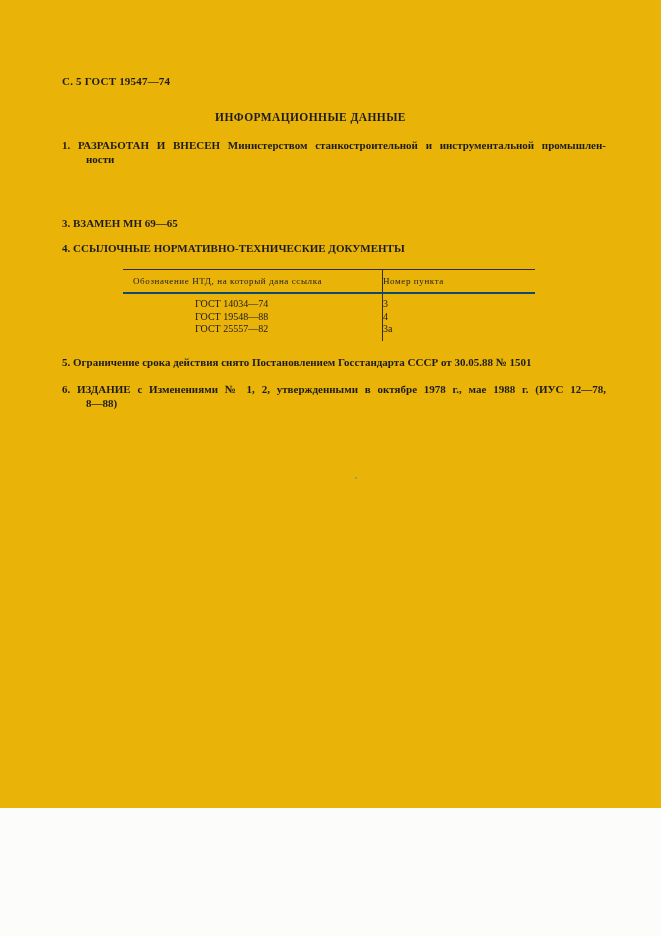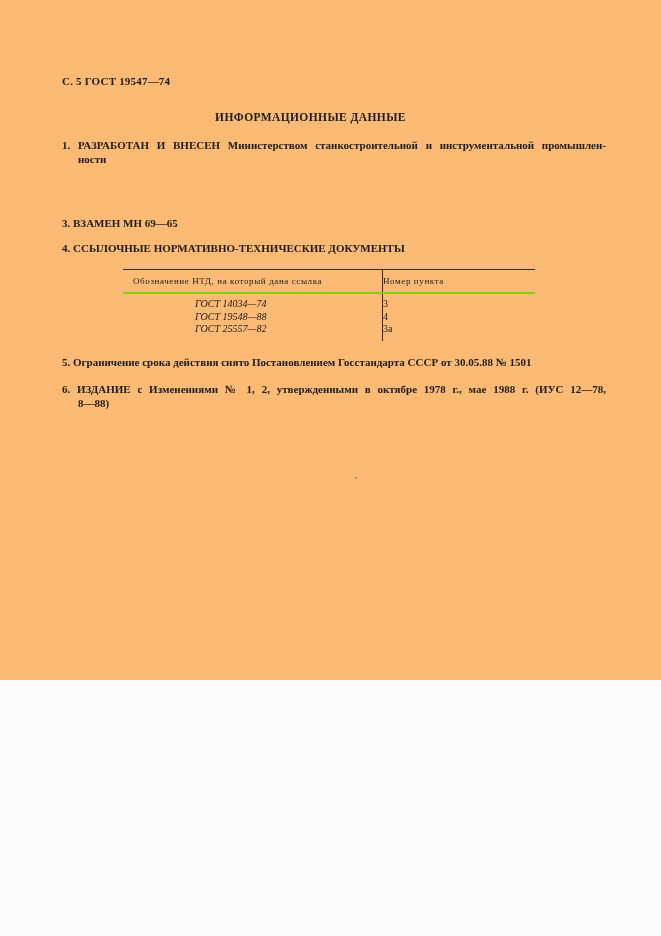--- a/index.html
+++ b/index.html
@@ -1,21 +1,21 @@
 <!DOCTYPE html>
 <html><head>
 <meta charset="utf-8">
 <style>
   html, body { margin: 0; padding: 0; }
   body { background: #fcfdfa; }
   .page {
     position: relative;
     width: 661px;
-    height: 680px;
-    background: #fdba74;
+    height: 808px;
+    background: #eab308;
     font-family: "Liberation Serif", "DejaVu Serif", serif;
     color: #1c1c1c;
     overflow: hidden;
   }
   .doc-header {
     position: absolute;
     left: 62px;
     top: 75px;
     font-size: 11px;
     font-weight: bold;
@@ -40,54 +40,54 @@
     width: 544px;
     font-size: 11px;
     font-weight: bold;
     line-height: 14px;
   }
   .item .jl {
     text-align: justify;
     text-align-last: justify;
   }
   .item .cont {
-    margin-left: 16px;
+    margin-left: 24px;
   }
   .ref-table {
     position: absolute;
     left: 123px;
     top: 269px;
     width: 412px;
     border-top: 1px solid #2e2e2e;
     font-size: 10px;
     font-weight: normal;
   }
   .c1 {
     width: 260px;
     box-sizing: border-box;
     border-right: 1px solid #2e2e2e;
   }
   .c2 {
     width: 152px;
     text-align: left;
   }
-  .thead { display: flex; border-bottom: 2px solid #84cc16; }
+  .thead { display: flex; border-bottom: 2px solid #0c4a6e; }
   .thead .c1, .thead .c2 {
     padding-top: 5px;
     padding-bottom: 5px;
     font-size: 9px;
     letter-spacing: 0.6px;
     line-height: 12px;
     color: #222;
   }
   .thead .c1 { padding-left: 10px; }
   .tbody .trow { display: flex; line-height: 12.5px; }
   .tbody .trow:first-child .c1, .tbody .trow:first-child .c2 { padding-top: 4px; }
   .tbody .trow:last-child .c1, .tbody .trow:last-child .c2 { padding-bottom: 5px; }
-  .tbody .c1 { padding-left: 72px; font-style: italic; }
+  .tbody .c1 { padding-left: 72px; }
   .page-number {
     position: absolute;
     left: 0;
     top: 856px;
     width: 661px;
     text-align: center;
     font-size: 10px;
     color: #2a2a2a;
   }
   .artifact {

